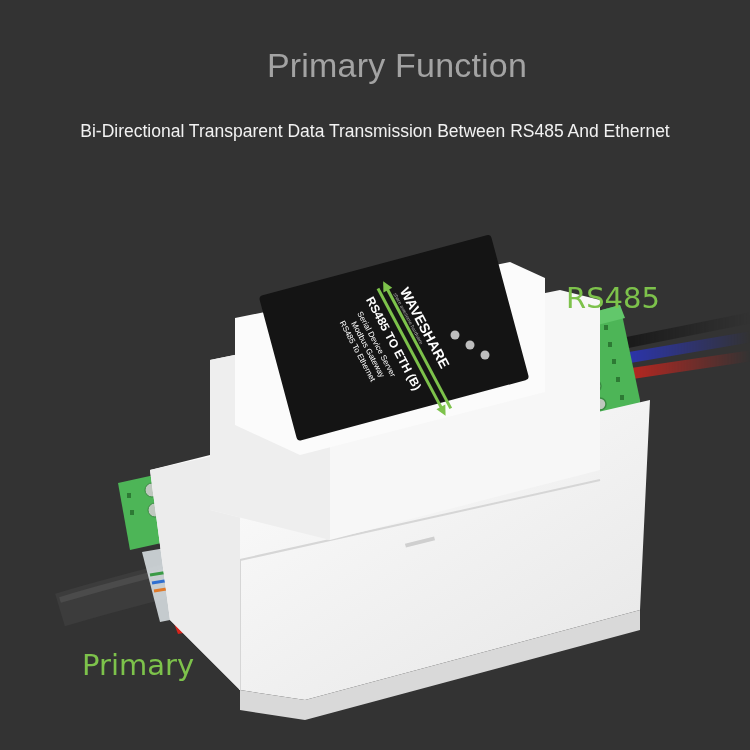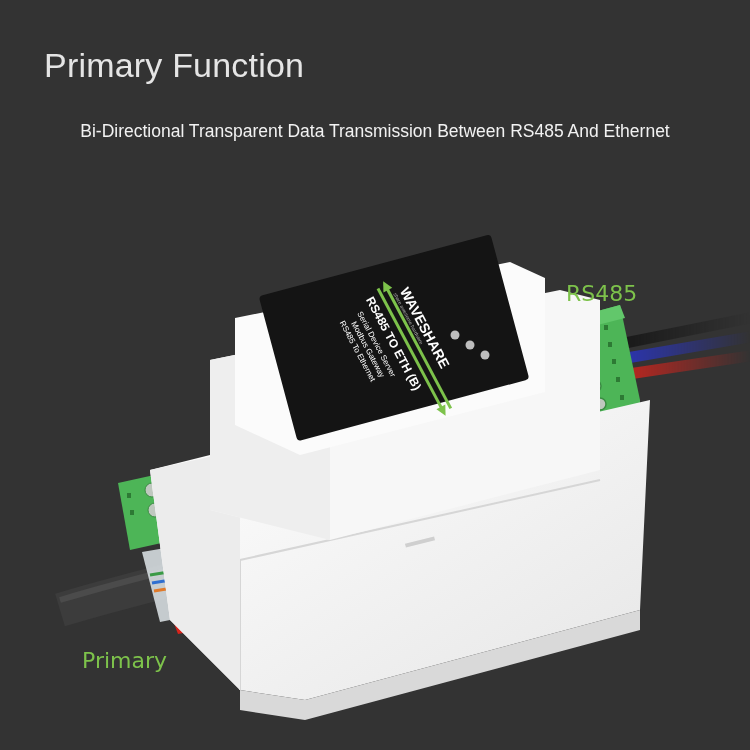--- a/index.html
+++ b/index.html
@@ -4,30 +4,30 @@
 <style>
   html, body { margin:0; padding:0; }
   body {
     width:750px; height:750px; overflow:hidden;
     background:#333333;
     font-family:"Liberation Sans", sans-serif;
     position:relative;
   }
   .title {
     position:absolute; left:0; right:0; top:46px;
-    color:#e5e5e5; font-size:34px; font-weight:400;
+    text-align:center; color:#a3a3a3; font-size:34px; font-weight:400;
     letter-spacing:0.2px;
     margin-left:44px;
   }
   .subtitle {
     position:absolute; left:0; right:0; top:121px;
     text-align:center; color:#f2f2f2; font-size:17.5px;
   }
   .callout {
-    position:absolute; color:#7dc24b; font-size:22px;
+    position:absolute; color:#7dc24b; font-size:29px;
     font-family:"DejaVu Sans", sans-serif; font-weight:400;
   }
   .callout.rs485 { left:566px; top:281px; }
   .callout.eth { left:82px; top:648px; }
   .scene { position:absolute; left:0; top:0; width:750px; height:750px; }
   svg text { font-family:"Liberation Sans", sans-serif; }
 </style>
 </head>
 <body>
 

